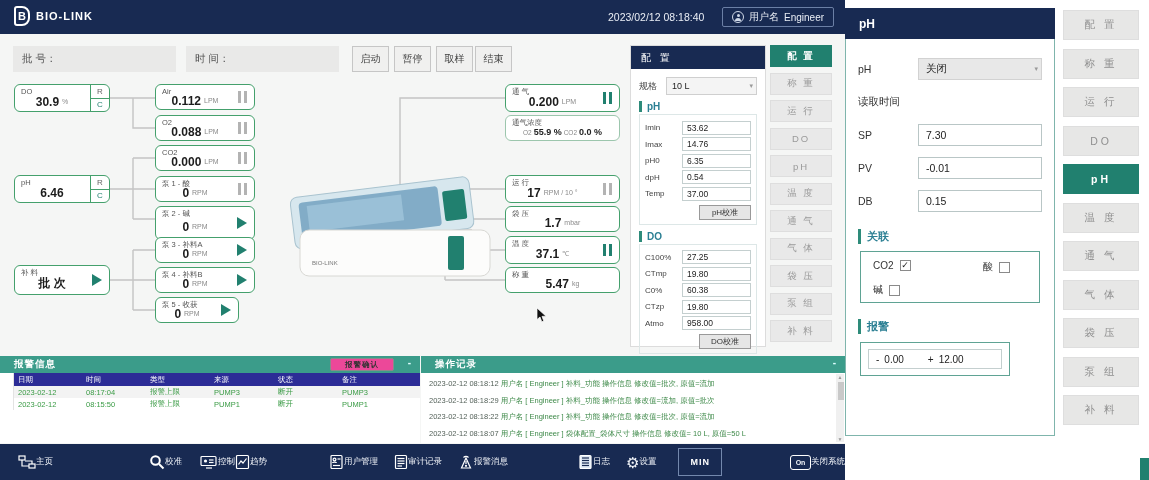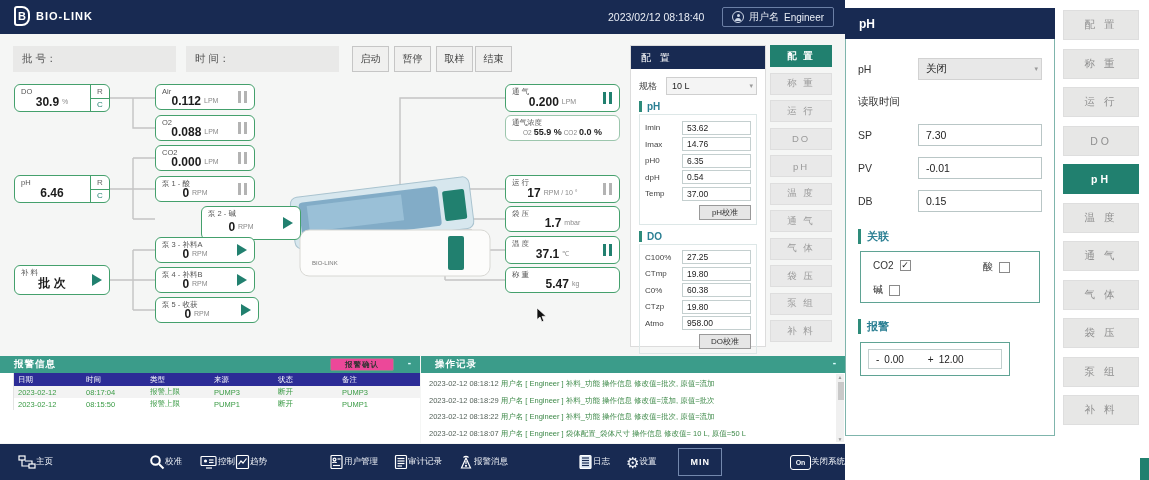--- a/index.html
+++ b/index.html
@@ -218,21 +218,21 @@
       <span class="icon-slot pause"></span>
     </div>
     <div class="dbox" style="left:155px;top:176px;width:100px;height:26px;">
       <span class="lbl">泵 1 - 酸</span>
       <div class="val">
           <span>0</span>
           <span class="unit">RPM</span>
         </div>
       <span class="icon-slot pause"></span>
     </div>
-    <div class="dbox" style="left:155px;top:206px;width:100px;height:34px;margin-left:46px;">
+    <div class="dbox" style="left:155px;top:206px;width:100px;height:34px;">
       <span class="lbl">泵 2 - 碱</span>
       <div class="val">
           <span>0</span>
           <span class="unit">RPM</span>
         </div>
       <span class="icon-slot play"></span>
     </div>
     <div class="dbox" style="left:155px;top:237px;width:100px;height:26px;">
       <span class="lbl">泵 3 - 补料A</span>
       <div class="val">
@@ -242,21 +242,21 @@
       <span class="icon-slot play"></span>
     </div>
     <div class="dbox" style="left:155px;top:267px;width:100px;height:26px;">
       <span class="lbl">泵 4 - 补料B</span>
       <div class="val">
           <span>0</span>
           <span class="unit">RPM</span>
         </div>
       <span class="icon-slot play"></span>
     </div>
-    <div class="dbox" style="left:155px;top:297px;width:104px;height:26px;padding-left:47px;">
+    <div class="dbox" style="left:155px;top:297px;width:84px;height:26px;padding-left:47px;">
       <span class="lbl">泵 5 - 收获</span>
       <div class="val">
           <span>0</span>
           <span class="unit">RPM</span>
         </div>
       <span class="icon-slot play"></span>
     </div>
 
     <div class="dbox" style="left:505px;top:84px;width:115px;height:28px;">
       <span class="lbl">通 气</span>

